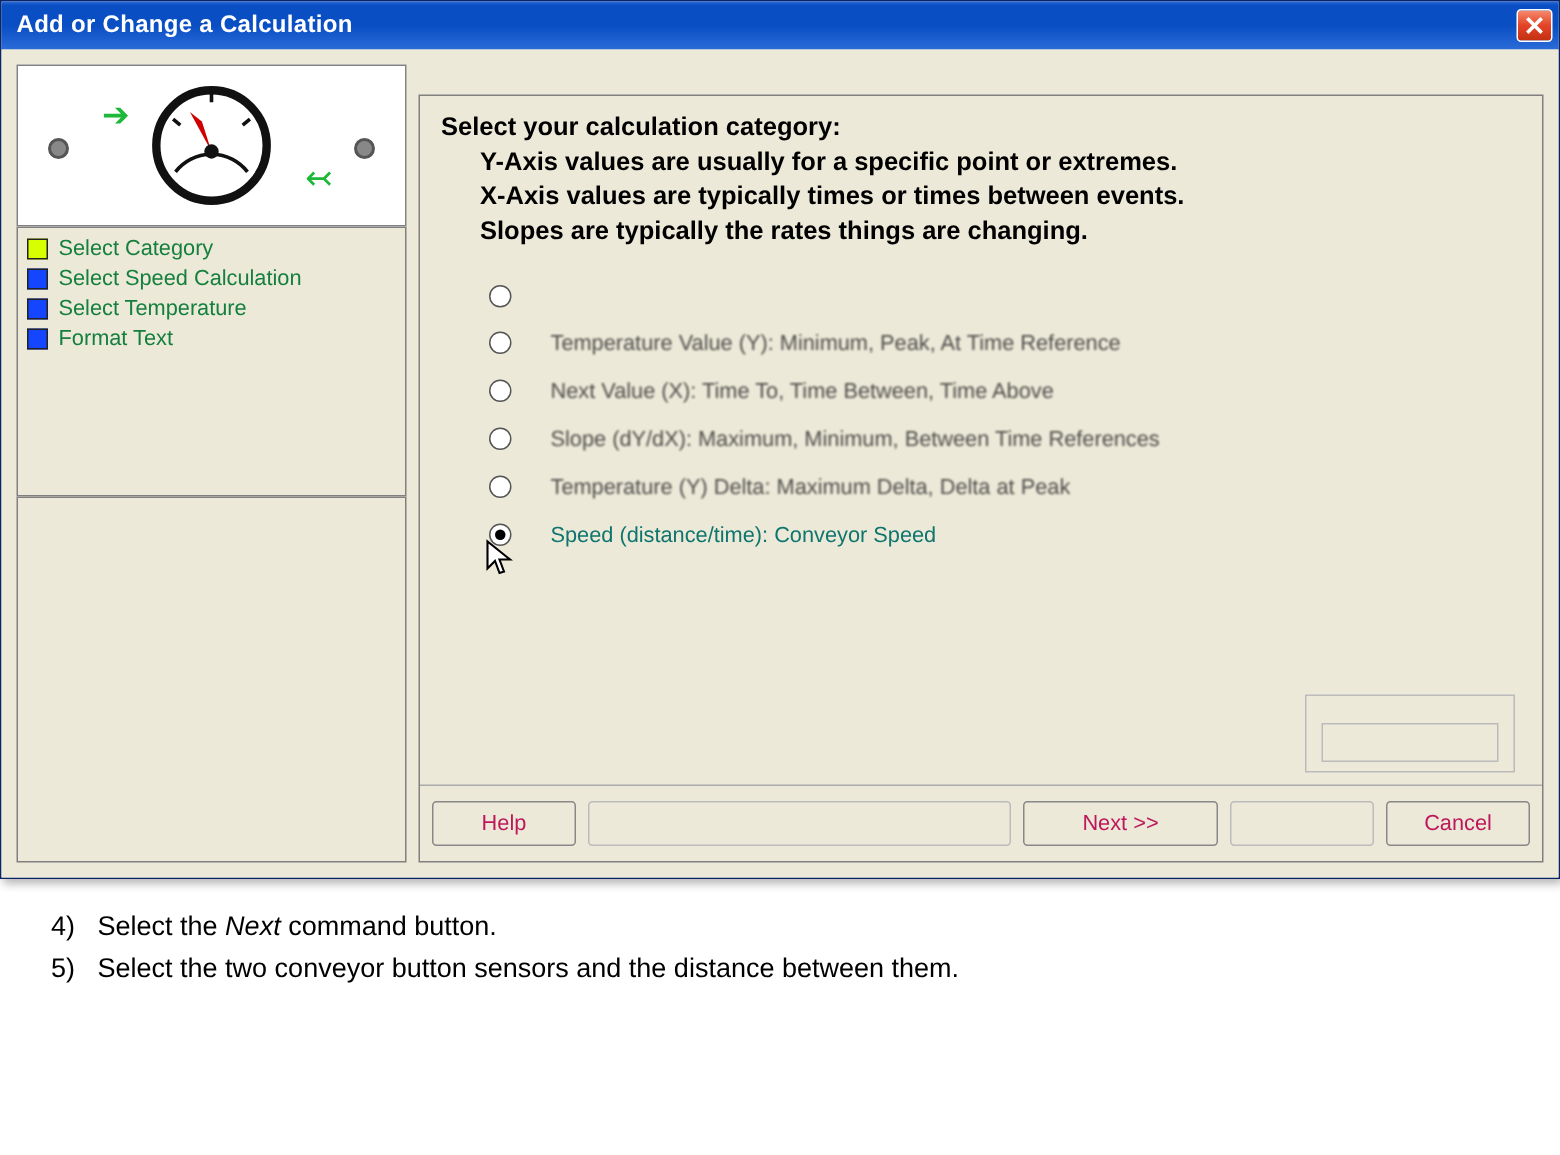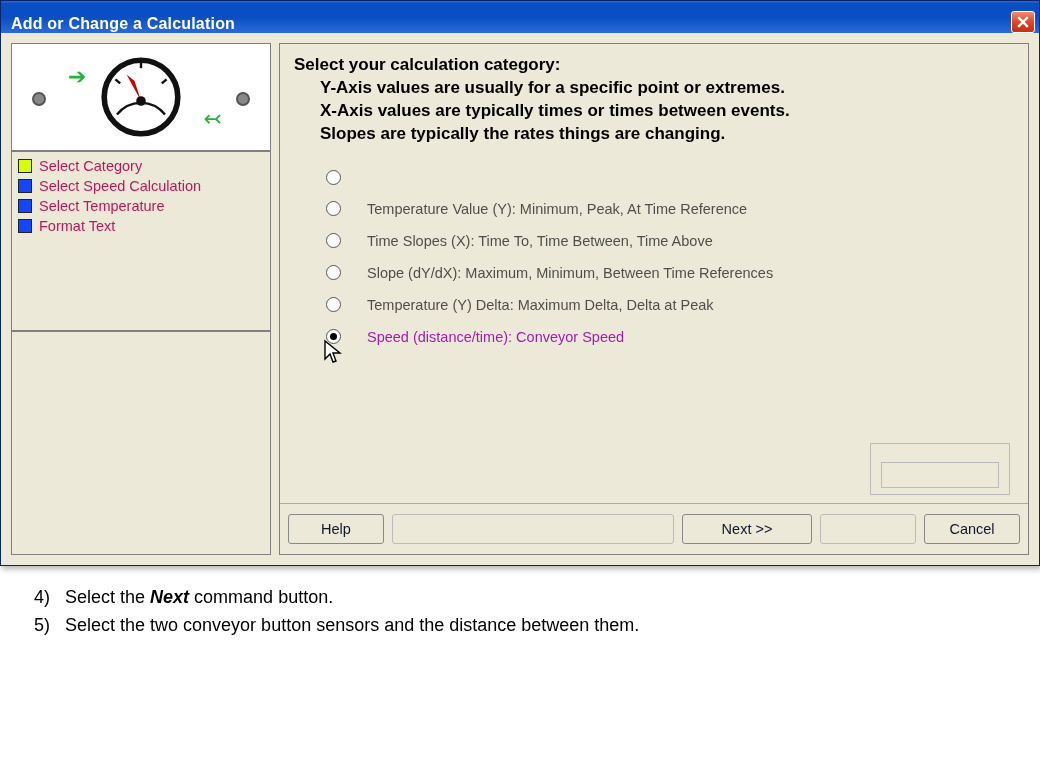--- a/index.html
+++ b/index.html
@@ -14,21 +14,21 @@
   .dialog {
     width: 1040px;
     border: 1px solid #0a246a;
     background: #ece9d8;
     box-shadow: 2px 3px 6px rgba(0,0,0,0.3);
   }
   .titlebar {
     height: 32px;
     background: linear-gradient(to bottom, #2a6bd8 0%, #0a4ec4 8%, #0a4ec4 50%, #2a6bd8 100%);
     display: flex;
-    align-items: flex-end;
+    align-items: center;
     justify-content: space-between;
     padding: 0 4px 0 10px;
     color: #fff;
     font-weight: bold;
     font-size: 16px;
   }
   .titlebar-title { letter-spacing: 0.2px; }
   .close-box {
     width: 24px; height: 22px;
     background: linear-gradient(to bottom, #f58a6d, #e44426 50%, #c23012);
@@ -78,38 +78,39 @@
     background: #ece9d8;
     padding: 4px 6px 6px 6px;
     height: 180px;
   }
   .step-row {
     display: flex;
     align-items: center;
     gap: 7px;
     padding: 2px 0;
     font-size: 14.5px;
-    color: #be185d;
+    color: #15803d;
   }
   .step-sq {
     width: 14px; height: 14px;
     border: 1px solid #222;
   }
   .step-sq.yellow { background: #d8ff00; }
   .step-sq.blue { background: #1446ff; }
   .lower-left {
     border: 1px solid #808080;
     background: #ece9d8;
     flex: 1;
     min-height: 140px;
   }
   .right-col {
     flex: 1;
     display: flex;
     flex-direction: column;
+    margin-top: 20px;
   }
   .heading {
     font-size: 17px;
     font-weight: bold;
     color: #000;
     padding: 2px 4px 10px 4px;
     line-height: 1.35;
   }
   .heading .indent { padding-left: 26px; display: block; }
   .radio-area {
@@ -134,21 +135,21 @@
     flex-shrink: 0;
     cursor: pointer;
   }
   .radio.selected::after {
     content: "";
     width: 7px; height: 7px; border-radius: 50%;
     background: #000;
   }
   .radio-label { color: #333; filter: blur(0.7px); opacity: 0.85; }
   .radio-label.dim { color: #999; opacity: 0.6; }
-  .radio-label.sel { filter: none; opacity: 1; color: #a21caf; }
+  .radio-label.sel { filter: none; opacity: 1; color: #0f766e; }
   .cursor-img {
     position: absolute;
     left: -4px; top: 18px;
     width: 22px; height: 26px;
   }
   .sample-box {
     position: absolute;
     right: 18px; bottom: 8px;
     width: 140px; height: 52px;
     border: 1px solid #bbb;
@@ -175,36 +176,36 @@
     gap: 8px;
     justify-content: flex-start;
   }
   .btn {
     height: 30px;
     min-width: 96px;
     background: #ece9d8;
     border: 1px solid #888;
     border-radius: 3px;
     font-size: 14.5px;
-    color: #0f172a;
+    color: #be185d;
     cursor: pointer;
     padding: 0 12px;
   }
   .btn.disabled { color: #aaa; border-color: #bbb; cursor: default; }
   .btn.wide { flex: 1; }
   .btn.next { min-width: 130px; }
   .instructions {
     padding: 18px 30px 0 34px;
     font-size: 18px;
     font-family: Arial, sans-serif;
     line-height: 1.55;
     color: #000;
   }
   .instructions .num { display: inline-block; width: 26px; }
-  .instructions b { font-style: italic; font-weight: bold; }
+  .instructions b { font-style: italic; font-weight: normal; }
 </style>
 </head>
 <body>
 
 <div class="dialog">
   <div class="titlebar">
     <span class="titlebar-title">Add or Change a Calculation</span>
     <div class="close-box">
       <svg viewBox="0 0 10 10">
         <line x1="1" y1="1" x2="9" y2="9" stroke="#fff" stroke-width="2"></line>
@@ -269,21 +270,21 @@
             <div class="radio-row">
               <span class="radio"></span>
               <span class="radio-label dim"></span>
             </div>
             <div class="radio-row">
               <span class="radio"></span>
               <span class="radio-label">Temperature Value (Y):  Minimum, Peak, At Time Reference</span>
             </div>
             <div class="radio-row">
               <span class="radio"></span>
-              <span class="radio-label">Time Slopes (X):  Time To, Time Between, Time Above</span>
+              <span class="radio-label">Next Value (X):  Time To, Time Between, Time Above</span>
             </div>
             <div class="radio-row">
               <span class="radio"></span>
               <span class="radio-label">Slope (dY/dX):  Maximum, Minimum, Between Time References</span>
             </div>
             <div class="radio-row">
               <span class="radio"></span>
               <span class="radio-label">Temperature (Y) Delta:  Maximum Delta, Delta at Peak</span>
             </div>
             <div class="radio-row">

